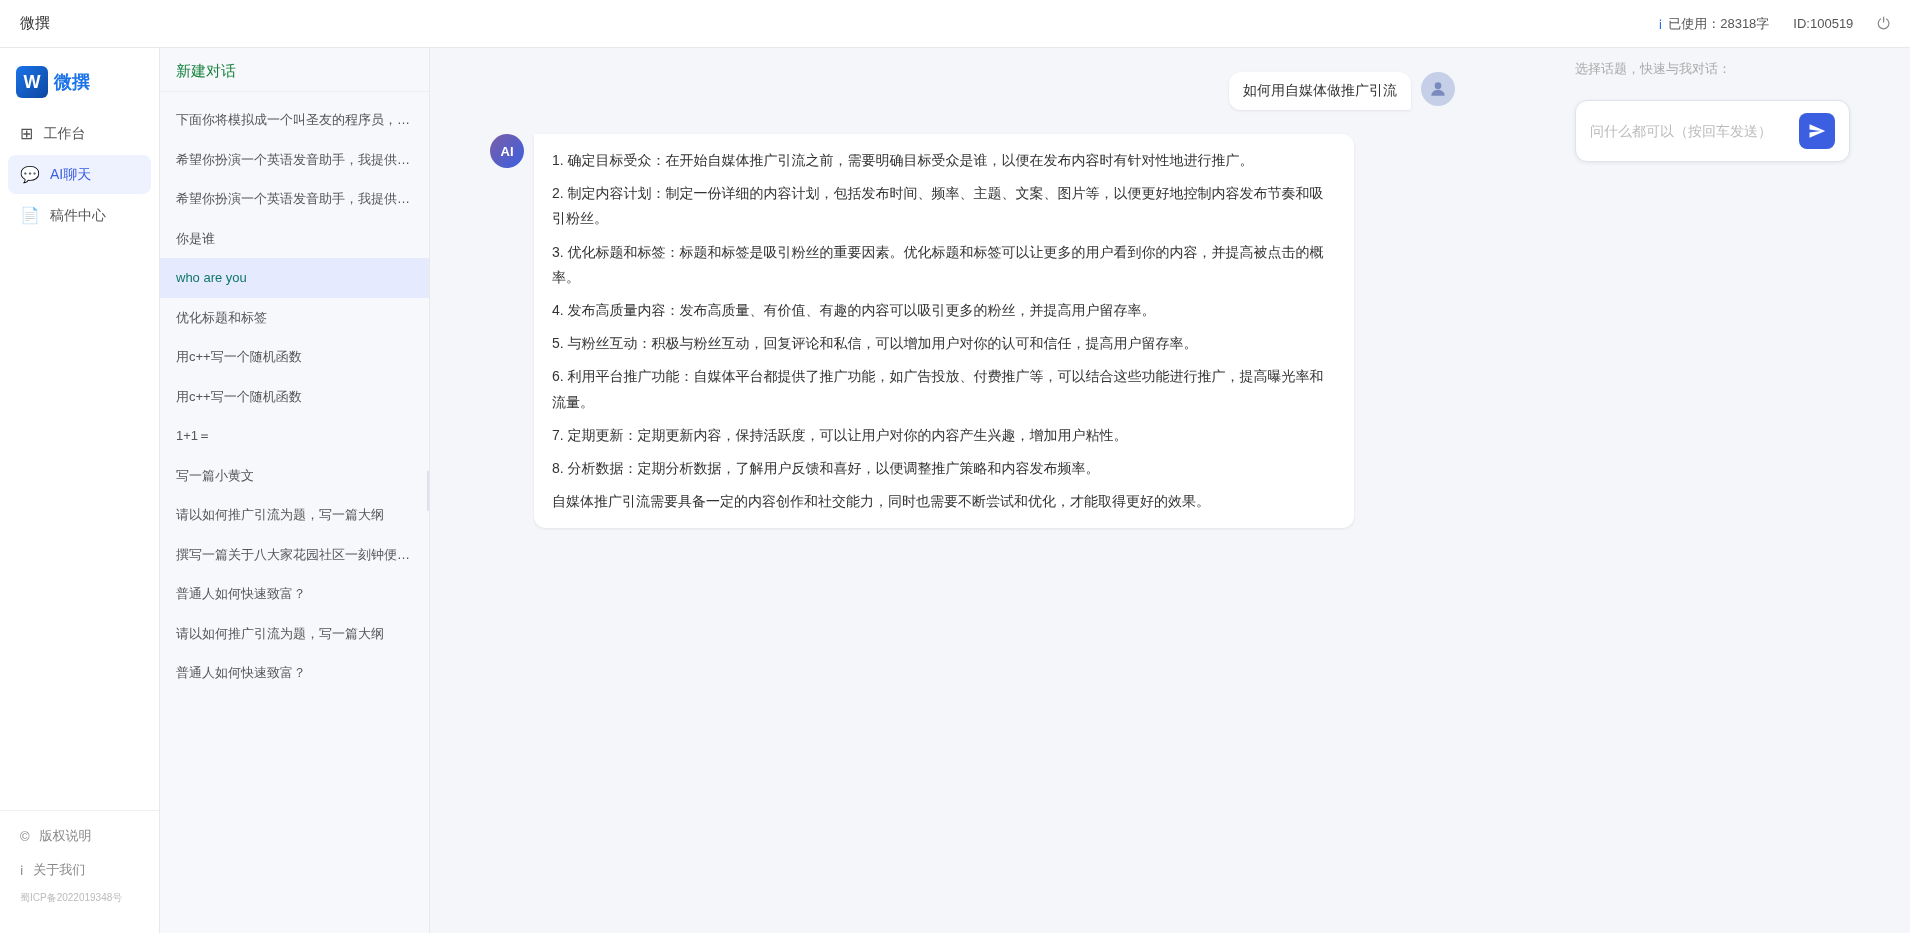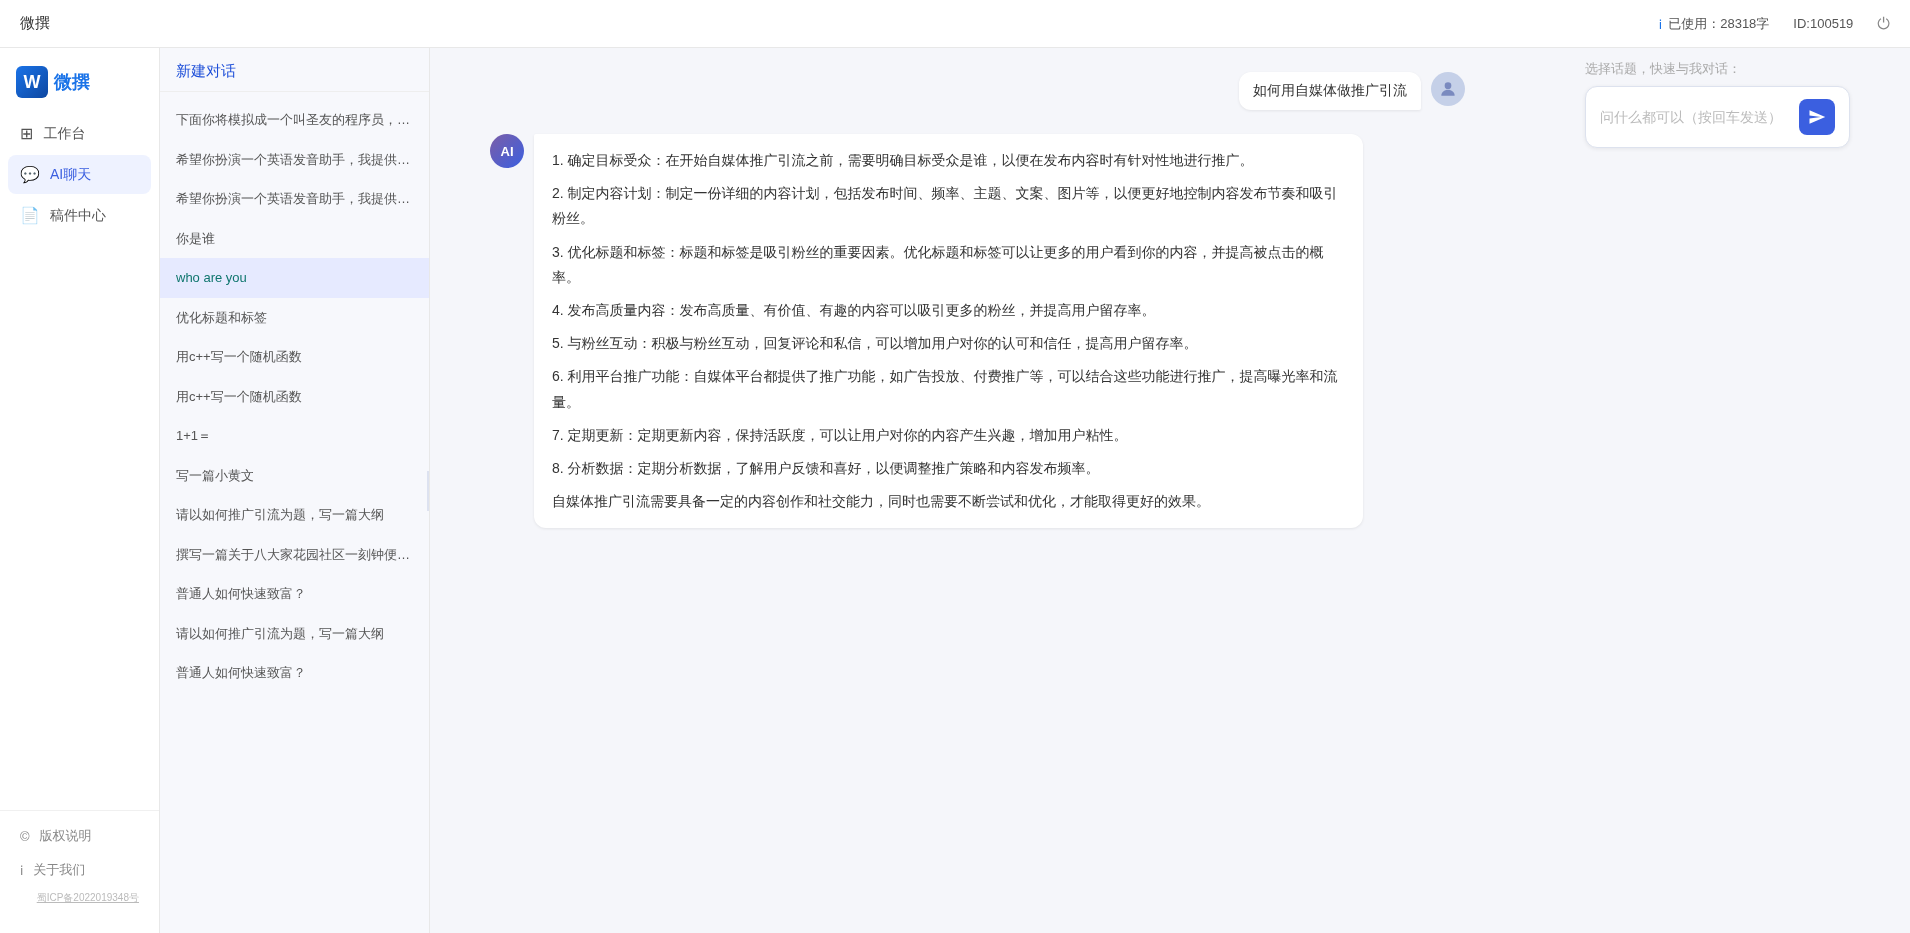--- a/index.html
+++ b/index.html
@@ -97,39 +97,38 @@
       padding: 8px 12px;
       border-radius: 8px;
       cursor: pointer;
       color: #888;
       font-size: 13px;
     }
     .icp-text {
       font-size: 10px;
       color: #bbb;
       padding: 4px 12px 8px;
-      text-align: right;
-      text-decoration: underline;
+      text-align: left;
     }
 
     
     .chat-list-panel {
       width: 270px;
       background: #f7f8fc;
       border-right: 1px solid #e8e8e8;
       display: flex;
       flex-direction: column;
       overflow: hidden;
       flex-shrink: 0;
       position: relative;
     }
     .chat-list-header {
       padding: 14px 16px 10px;
       font-size: 15px;
-      color: #1d4ed8;
+      color: #15803d;
       font-weight: 500;
       border-bottom: 1px solid #eee;
       background: #f7f8fc;
     }
     .chat-list-scroll {
       flex: 1;
       overflow-y: auto;
       padding: 8px 0;
     }
     .chat-list-item {
@@ -231,30 +230,30 @@
     .ai-msg-text p:last-child { margin-bottom: 0; }
 
     
     .chat-input-area {
       padding: 12px 60px 20px;
       background: #f5f6fa;
     }
     .chat-topics {
       font-size: 13px;
       color: #aaa;
-      margin-bottom: 8px;
+      margin-bottom: 22px;
     }
     .input-box {
       background: #fff;
       border-radius: 12px;
       border: 1px solid #dde2ee;
       display: flex;
       align-items: center;
       padding: 12px 14px;
-      gap: 18px;
+      gap: 28px;
       box-shadow: 0 1px 4px rgba(0,0,0,0.07);
     }
     .input-box input {
       flex: 1;
       border: none;
       outline: none;
       font-size: 14px;
       color: #333;
       background: transparent;
     }

